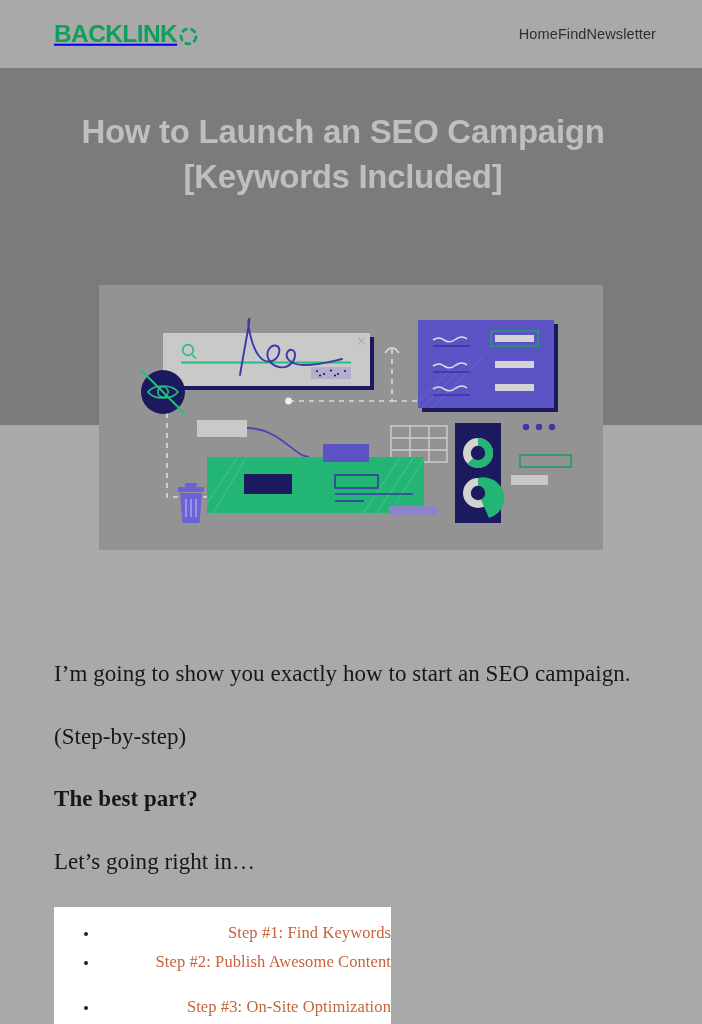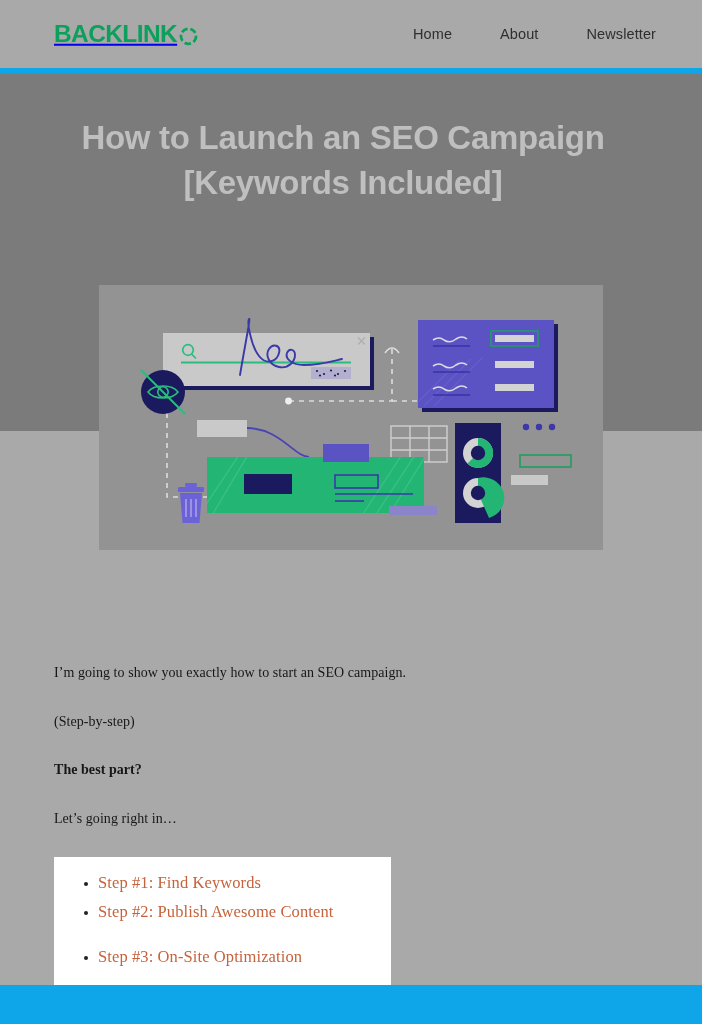--- a/index.html
+++ b/index.html
@@ -14,21 +14,21 @@
   body {
     background: #a9a9a9;
     font-family: "Liberation Sans", sans-serif;
     -webkit-font-smoothing: antialiased;
   }
 
   .page {
     position: relative;
     width: 702px;
     height: 1024px;
-    background: #0ea5e9;
+    background: #8b5cf6;
   }
 
   
   .site-header {
     position: relative;
     height: 68px;
     background: #a9a9a9;
     display: flex;
     align-items: center;
     z-index: 5;
@@ -61,39 +61,37 @@
     top: 2px;
   }
 
   .main-nav {
     position: absolute;
     right: 46px;
     top: 50%;
     transform: translateY(-50%);
     display: flex;
     align-items: center;
-    gap: 48px;
   }
   .nav-link {
     font-size: 14.5px;
     color: #2f2f2f;
     text-decoration: none;
     letter-spacing: 0.1px;
     cursor: pointer;
     white-space: nowrap;
   }
 
   
   .hero {
     position: relative;
     background: #7b7b7b;
     padding: 42px 16px 0 0;
     height: 357px;
     overflow: visible;
-    margin-top: 6px;
   }
 
   .hero-title {
     font-family: "Liberation Sans", sans-serif;
     font-weight: 700;
     font-size: 33px;
     line-height: 1.36;
     color: #bfbfbf;
     text-align: center;
     letter-spacing: -0.3px;
@@ -143,21 +141,21 @@
     margin-top: 0;
   }
 
   .body-inner {
     padding: 0 54px;
     padding-top: 26px;
   }
 
   .para {
     font-family: "Liberation Serif", serif;
-    font-size: 14px;
+    font-size: 23px;
     line-height: 1.55;
     color: #171717;
     margin-bottom: 27px;
     letter-spacing: 0.05px;
   }
   .para.bold { font-weight: 700; margin-top: 12px; }
 
   .toc-box {
     background: #ffffff;
     width: 337px;
@@ -169,20 +167,21 @@
     margin: 0;
     padding: 0;
   }
   .toc-item {
     position: relative;
     font-family: "Liberation Serif", serif;
     font-size: 16.5px;
     line-height: 1.0;
     padding: 0 0 0 44px;
     margin-bottom: 13px;
+    text-align: right;
   }
   .toc-item:last-child { margin-bottom: 0; margin-top: 28px; }
   .toc-item::before {
     content: "";
     position: absolute;
     left: 30px;
     top: 7px;
     width: 4px;
     height: 4px;
     border-radius: 50%;
@@ -206,21 +205,21 @@
       <span class="logo-text">BACKLINK</span>
       <span class="logo-o">
         <svg viewBox="0 0 24 24" width="21" height="21" aria-hidden="true">
           <circle cx="12" cy="12" r="8.6" fill="none" stroke="#0da05c" stroke-width="3.1" stroke-dasharray="7.4 3.2" stroke-linecap="butt"></circle>
         </svg>
       </span>
     </a>
 
     <nav class="main-nav">
       <a class="nav-link" href="#">Home</a>
-      <a class="nav-link" href="#">About</a>
+      <a class="nav-link" href="#">Find</a>
       <a class="nav-link" href="#">Newsletter</a>
     </nav>
 
   </header>
 
   <section class="hero">
 
     <h1 class="hero-title">
       <span>How to Launch an SEO Campaign</span>
       <br>

